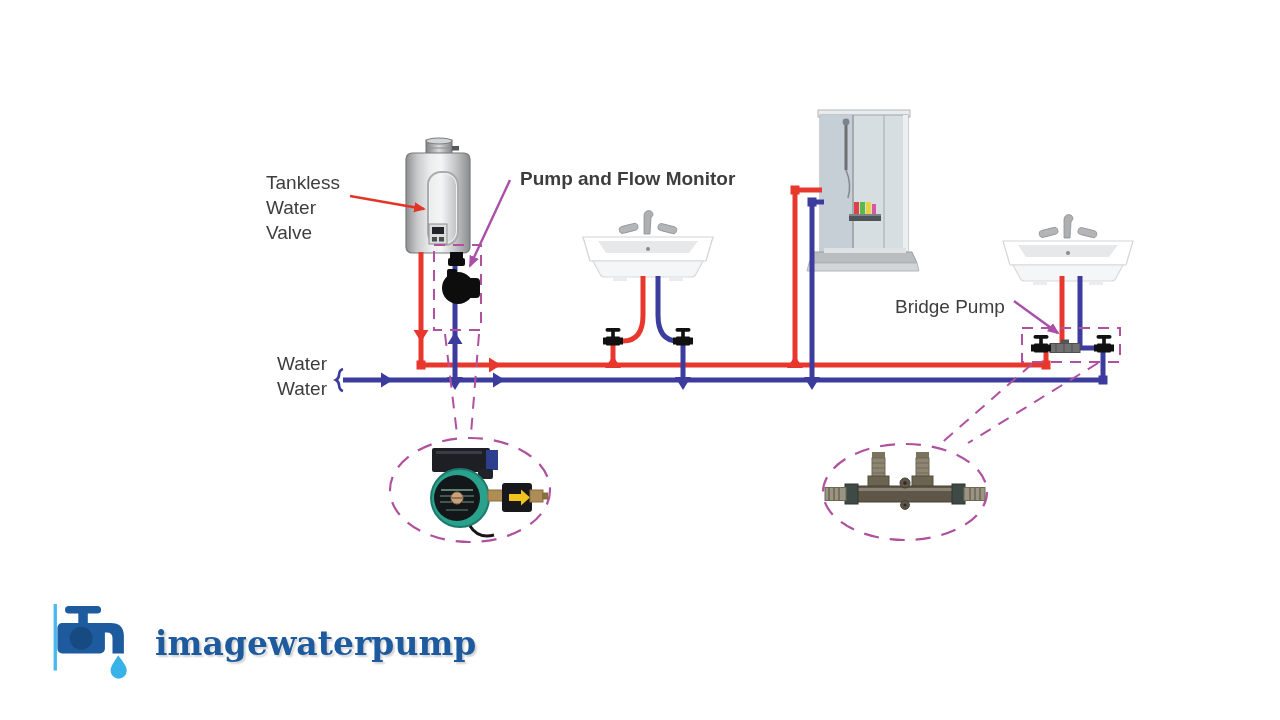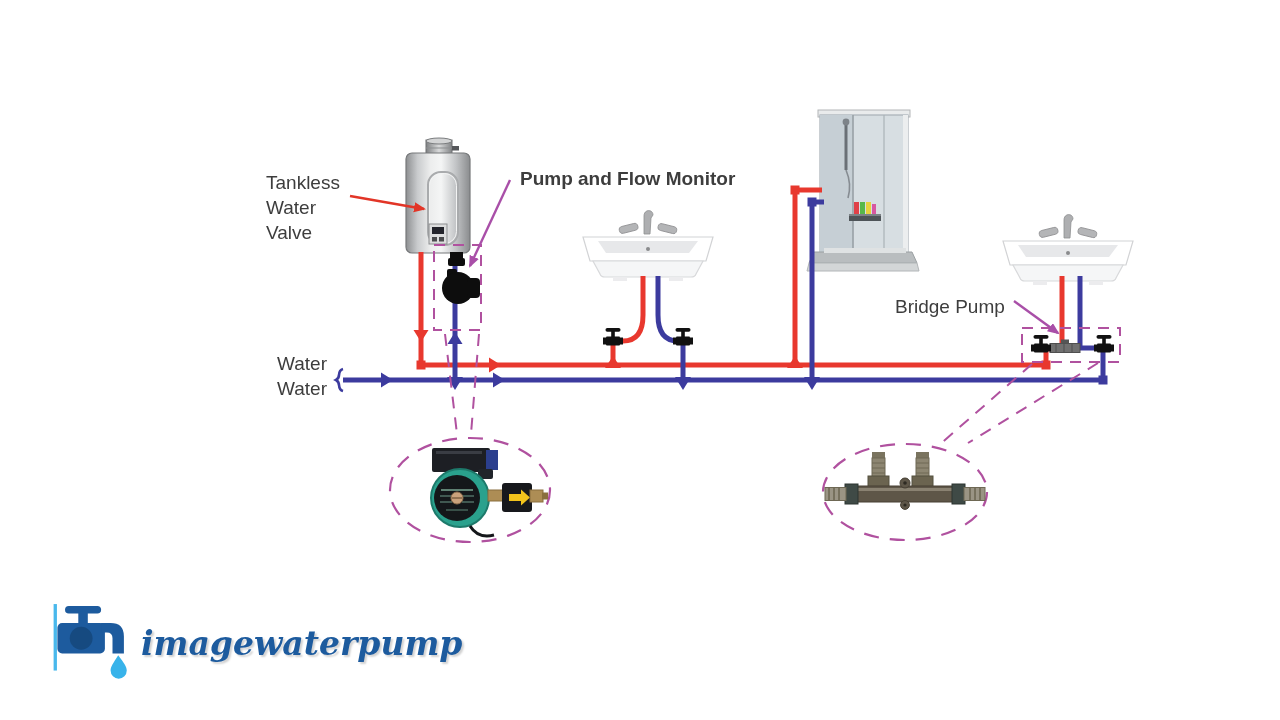--- a/index.html
+++ b/index.html
@@ -32,22 +32,22 @@
   .lbl .line{display:block;}
   #lbl-tankless{left:266px;top:170px;width:110px;}
   #lbl-pump{left:520px;top:166px;white-space:nowrap;font-weight:bold;}
   #lbl-cold{left:264px;top:351px;width:76px;text-align:center;}
   #lbl-bridge{left:895px;top:294px;white-space:nowrap;}
   #logo{
     position:absolute;left:46px;top:598px;height:90px;
     display:flex;align-items:center;
   }
   #logo-text{
-    font-family:"DejaVu Serif",serif;font-style:italic;font-weight:bold;
-    font-size:33px;color:var(--logo);letter-spacing:0px;
+    font-family:"DejaVu Serif",serif;font-weight:bold;
+    font-size:33px;color:var(--logo);margin-left:14px;letter-spacing:0px;
     text-shadow:2px 2px 2px rgba(0,0,0,0.18);
   }
 </style>
 </head>
 <body>
 
 <div id="canvas">
 
   <svg id="diagram-svg" width="1280" height="720" viewBox="0 0 1280 720">
     <defs>

